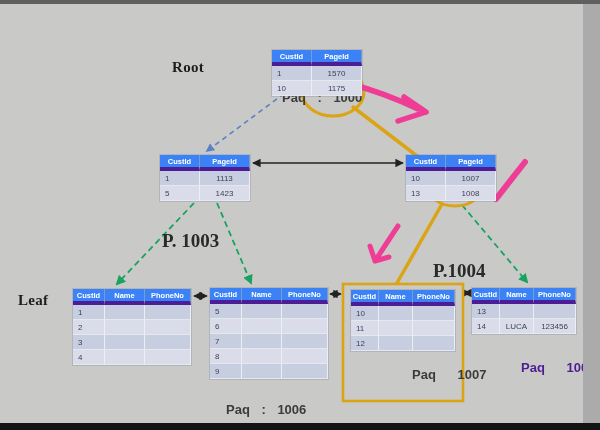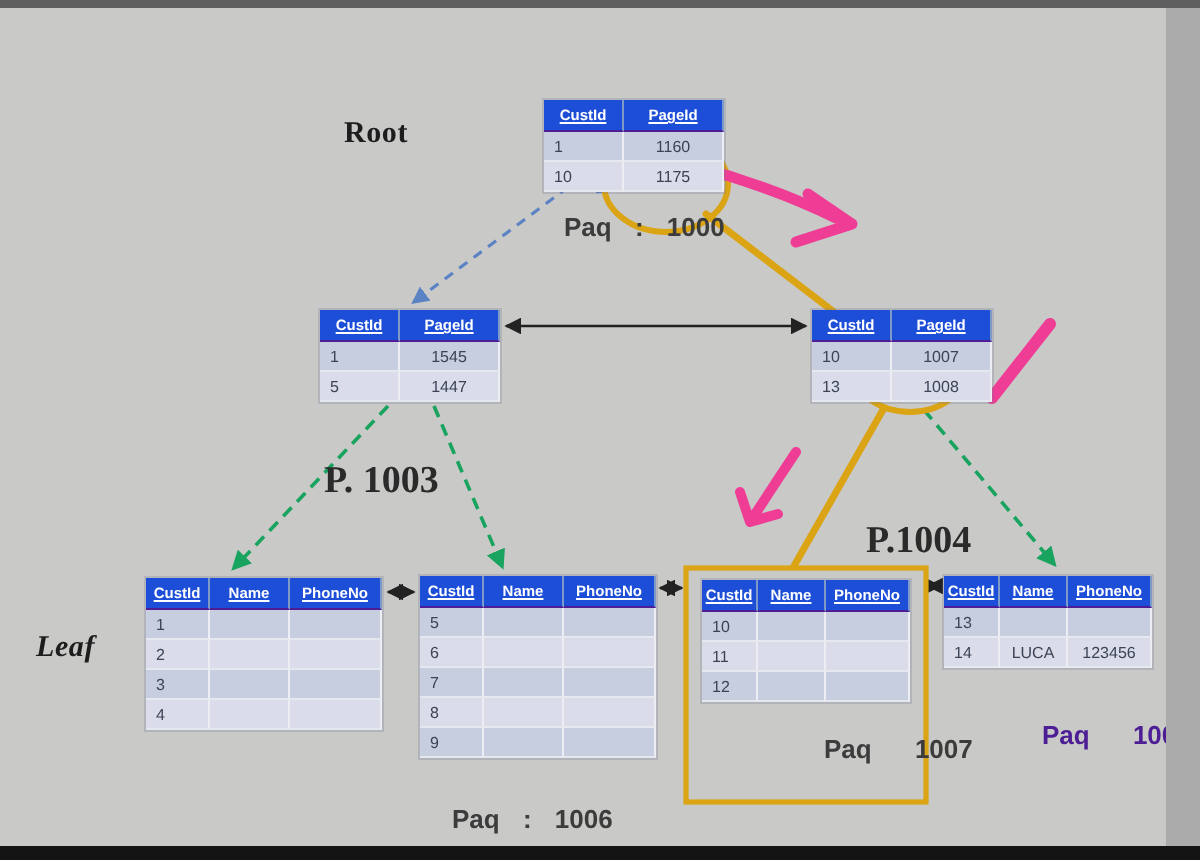--- a/index.html
+++ b/index.html
@@ -19,22 +19,22 @@
   .pg-mid{word-spacing:8px;}
   .pg-orange{color:#4c1d95;}
 
   .tbl{position:absolute;box-shadow:0 0 0 1px rgba(110,120,145,.25);}
   .trow{display:flex;height:15px;}
   .trow.thead{height:16px;}
   .tcell{box-sizing:border-box;display:flex;align-items:center;
     border-right:1px solid #eceef4;border-bottom:1px solid #e6e8f0;
     font-size:8px;color:#3c4356;padding-left:5px;overflow:hidden;}
   .tcell:not(:first-child){justify-content:center;padding-left:0;}
-  .thead .tcell{background:#1d4ed8;color:#ffffff;font-size:7.5px;font-weight:bold;
-    justify-content:center;padding-left:0;border-right:1px solid #7e9ac8;border-bottom:1px solid #4c1d95;text-decoration:underline;}
+  .thead .tcell{background:#3b82f6;color:#ffffff;font-size:7.5px;font-weight:bold;
+    justify-content:center;padding-left:0;border-right:1px solid #7e9ac8;border-bottom:4px solid #4c1d95;}
   .odd  .tcell{background:#c7cee0;}
   .even .tcell{background:#dadde9;}
   .c2 .tcell:nth-child(1){width:40px;}
   .c2 .tcell:nth-child(2){width:50px;}
   .c3 .tcell:nth-child(1){width:32px;}
   .c3 .tcell:nth-child(2){width:40px;}
   .c3 .tcell:nth-child(3){width:46px;}
   .c3b .tcell:nth-child(1){width:28px;}
   .c3b .tcell:nth-child(2){width:34px;}
   .c3b .tcell:nth-child(3){width:42px;}
@@ -42,22 +42,22 @@
   #t-root{left:272px;top:50px;}
   #t-int-left{left:160px;top:155px;}
   #t-int-right{left:406px;top:155px;}
   #t-leaf-1005{left:73px;top:289px;}
   #t-leaf-1006{left:210px;top:288px;}
   #t-leaf-1007{left:351px;top:290px;}
   #t-leaf-1008{left:472px;top:288px;}
 
   #lbl-root{left:172px;top:59px;}
   #lbl-intermediate{left:8px;top:156px;}
-  #lbl-leaf{left:18px;top:316px;font-style:italic;}
-  #lbl-paq1000{left:282px;top:106px;}
+  #lbl-leaf{left:18px;top:292px;}
+  #lbl-paq1000{left:282px;top:90px;}
   #lbl-p1003{left:162px;top:230px;}
   #lbl-p1004{left:433px;top:230px;margin-top:30px;}
   #lbl-paq1005{left:99px;top:384px;}
   #lbl-paq1006{left:226px;top:402px;}
   #lbl-paq1007{left:369px;top:367px;}
   #lbl-paq1008{left:478px;top:360px;}
 
   svg.overlay{position:absolute;left:0;top:0;width:600px;height:430px;pointer-events:none;}
 </style>
 </head>
@@ -116,39 +116,39 @@
   <div class="pg-label pg-wide" id="lbl-paq1007">Paq 1007</div>
   <div class="pg-label pg-wide pg-orange" id="lbl-paq1008">Paq 1008</div>
 
   <div class="tbl c2" id="t-root">
       <div class="trow thead">
         <div class="tcell">CustId</div>
         <div class="tcell">PageId</div>
       </div>
       <div class="trow odd">
         <div class="tcell">1</div>
-        <div class="tcell">1160</div>
+        <div class="tcell">1570</div>
       </div>
       <div class="trow even">
         <div class="tcell">10</div>
         <div class="tcell">1175</div>
       </div>
     </div>
   <div class="tbl c2" id="t-int-left">
       <div class="trow thead">
         <div class="tcell">CustId</div>
         <div class="tcell">PageId</div>
       </div>
       <div class="trow odd">
         <div class="tcell">1</div>
-        <div class="tcell">1545</div>
+        <div class="tcell">1113</div>
       </div>
       <div class="trow even">
         <div class="tcell">5</div>
-        <div class="tcell">1447</div>
+        <div class="tcell">1423</div>
       </div>
     </div>
   <div class="tbl c2" id="t-int-right">
       <div class="trow thead">
         <div class="tcell">CustId</div>
         <div class="tcell">PageId</div>
       </div>
       <div class="trow odd">
         <div class="tcell">10</div>
         <div class="tcell">1007</div>

